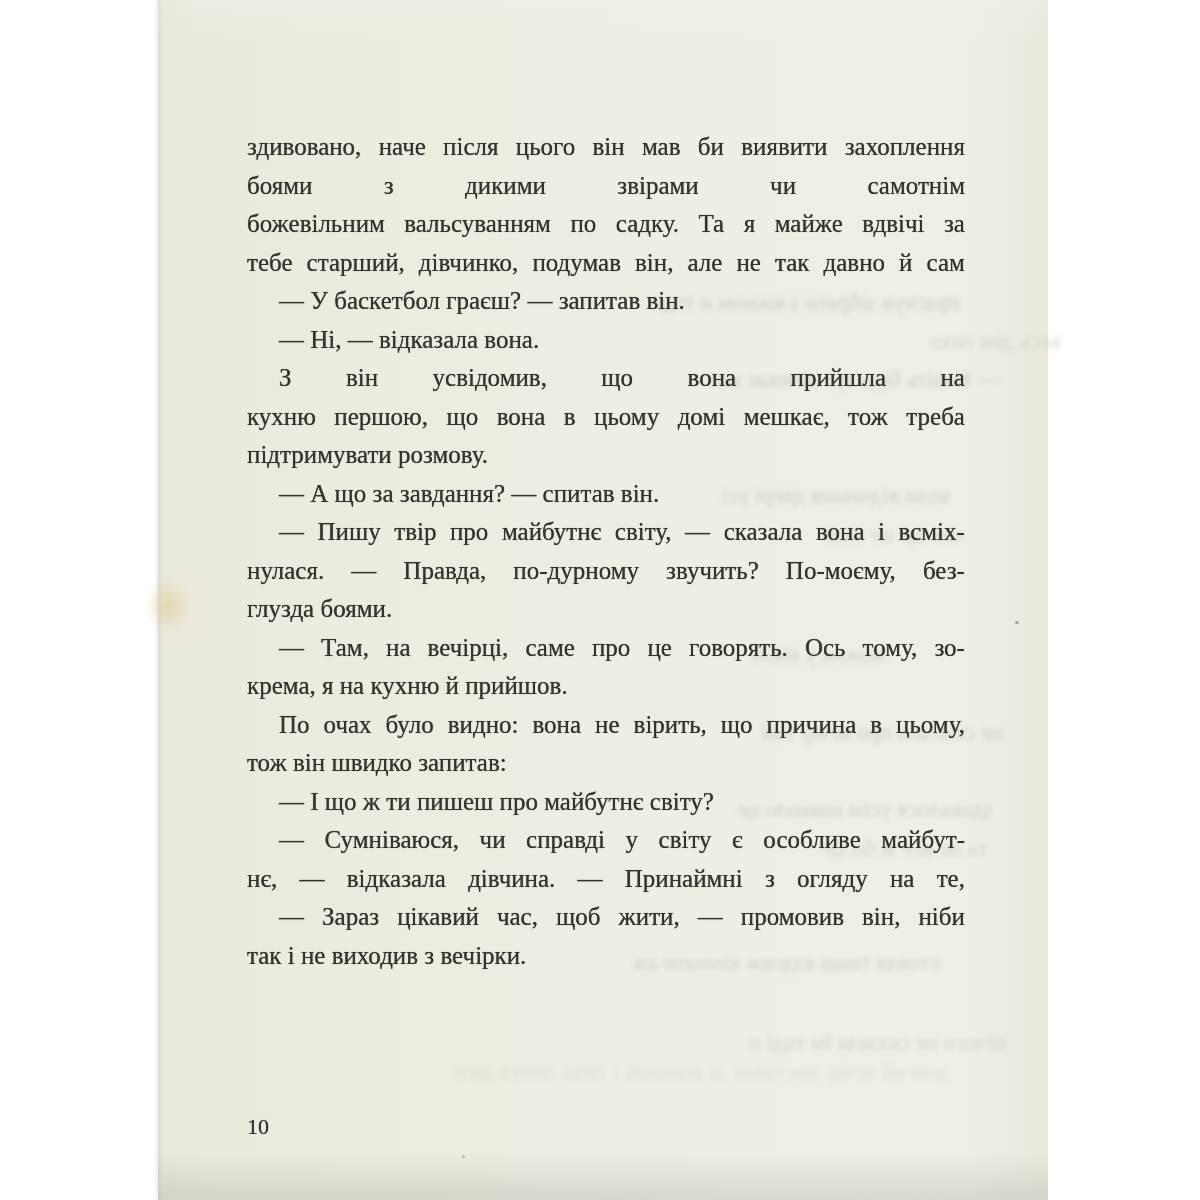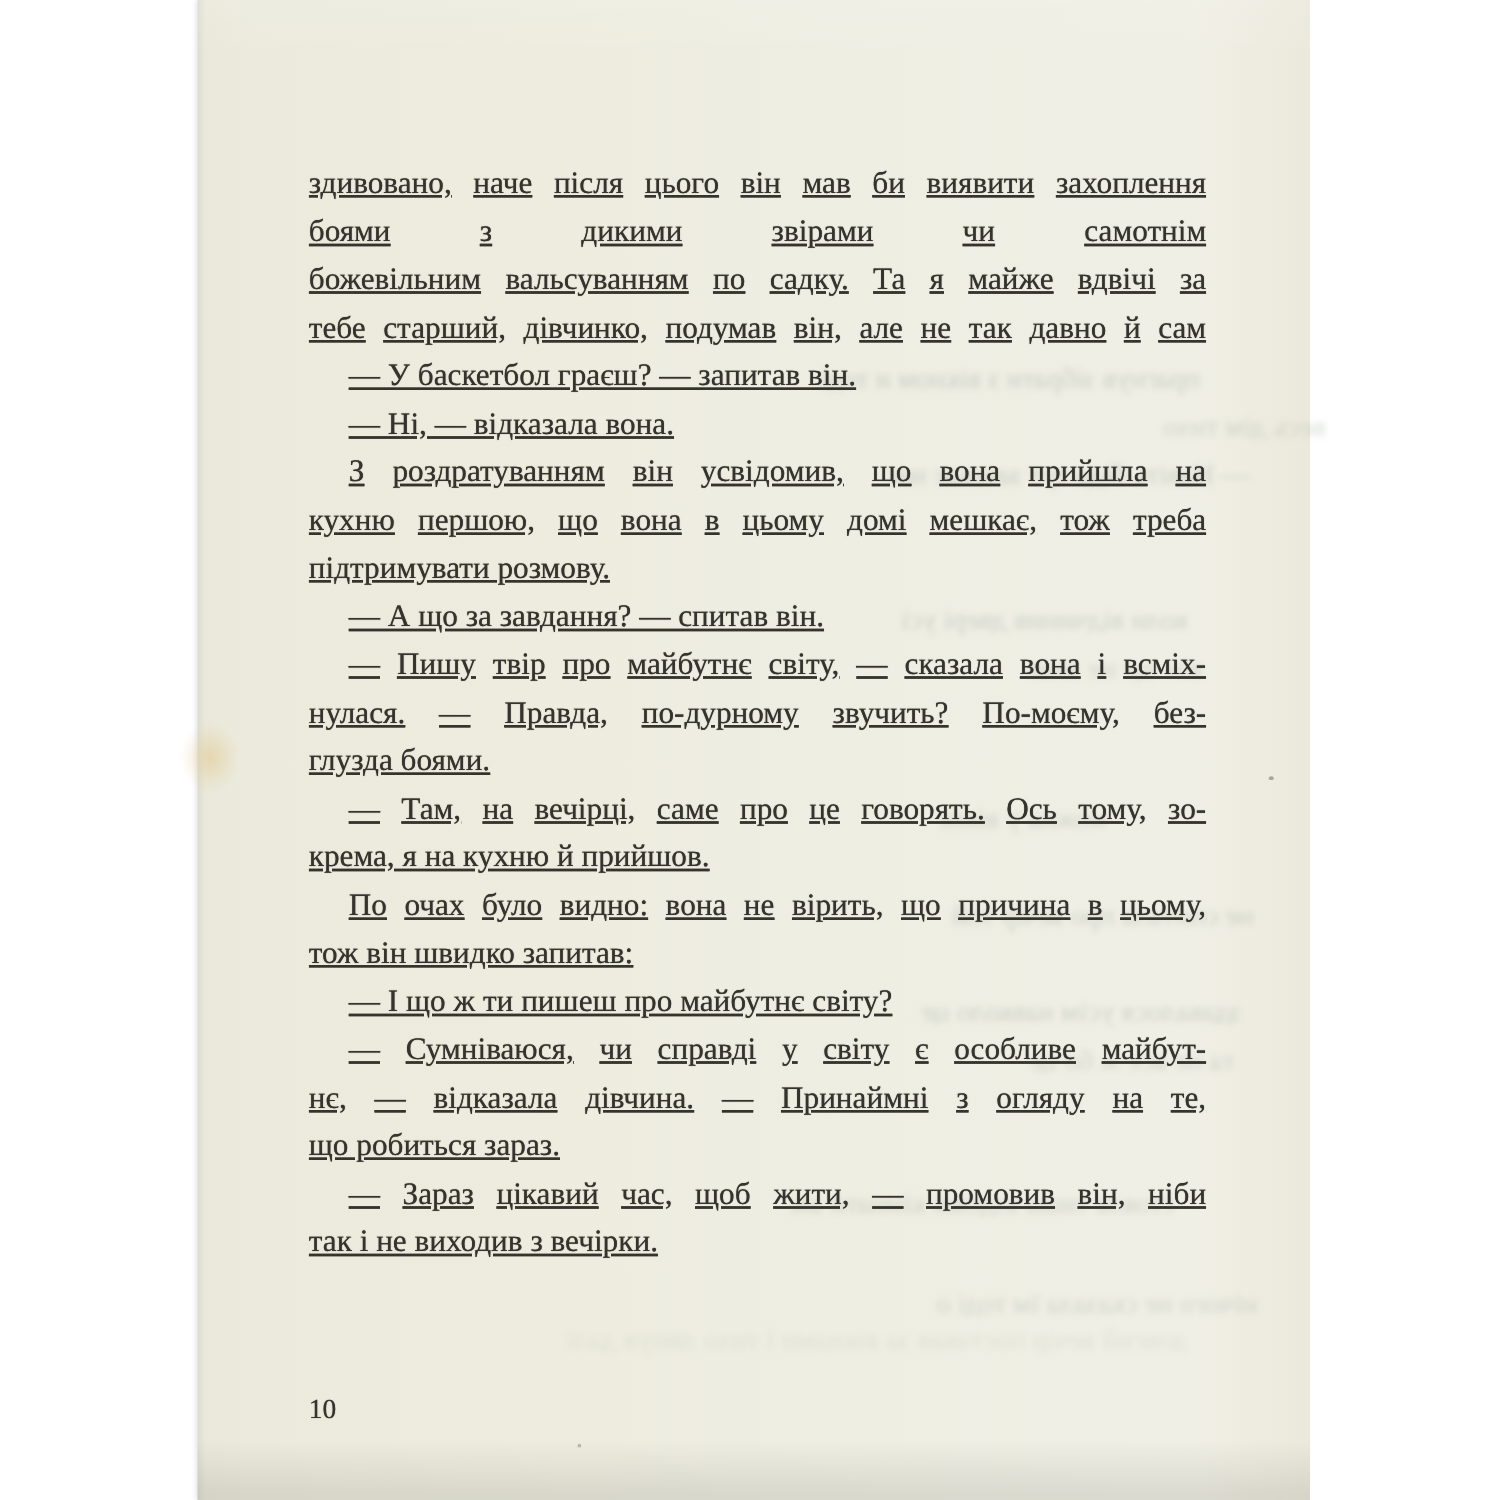--- a/index.html
+++ b/index.html
@@ -21,21 +21,21 @@
       linear-gradient(180deg, rgba(255,255,255,0.10) 0%, rgba(255,255,255,0) 4%, rgba(0,0,0,0) 96%, rgba(90,90,80,0.14) 99.6%),
       linear-gradient(90deg, #dddcd0 0px, #e9e8da 6px, #ebeadd 40px, #edecdf 30%, #efeee3 62%, #f0efe5 90%, #ebe9dc 100%);
     box-shadow:-2px 0 3px rgba(0,0,0,0.08);
   }
   .text-block{
     position:absolute;left:89px;top:128px;width:718px;
     font-size:25px;line-height:38.5px;color:var(--ink);
     text-shadow:0 0 0.7px rgba(45,44,38,0.85);
   }
   .paragraph{margin:0;}
-  .line{height:38.5px;overflow:hidden;white-space:nowrap;text-decoration:underline;}
+  .line{height:38.5px;overflow:hidden;white-space:nowrap;}
   .line.just{display:flex;justify-content:space-between;white-space:normal;}
   .line.just span{flex:0 0 auto;white-space:pre;}
   .line.indent{padding-left:32px;}
   .page-number{
     position:absolute;left:89px;top:1108px;
     font-size:22px;line-height:38.5px;color:var(--ink);
     text-shadow:0 0 0.7px rgba(45,44,38,0.85);
   }
   .ghost{
     position:absolute;height:28px;overflow:hidden;
@@ -124,21 +124,20 @@
         </div>
         <div class="paragraph">
           <div class="line indent">— У баскетбол граєш? — запитав він.</div>
         </div>
         <div class="paragraph">
           <div class="line indent">— Ні, — відказала вона.</div>
         </div>
         <div class="paragraph">
           <div class="line just indent">
             <span>З</span>
-            <span>роздратуванням</span>
             <span>він</span>
             <span>усвідомив,</span>
             <span>що</span>
             <span>вона</span>
             <span>прийшла</span>
             <span>на</span>
           </div>
           <div class="line just">
             <span>кухню</span>
             <span>першою,</span>
@@ -233,21 +232,20 @@
             <span>—</span>
             <span>відказала</span>
             <span>дівчина.</span>
             <span>—</span>
             <span>Принаймні</span>
             <span>з</span>
             <span>огляду</span>
             <span>на</span>
             <span>те,</span>
           </div>
-          <div class="line">що робиться зараз.</div>
         </div>
         <div class="paragraph">
           <div class="line just indent">
             <span>—</span>
             <span>Зараз</span>
             <span>цікавий</span>
             <span>час,</span>
             <span>щоб</span>
             <span>жити,</span>
             <span>—</span>

